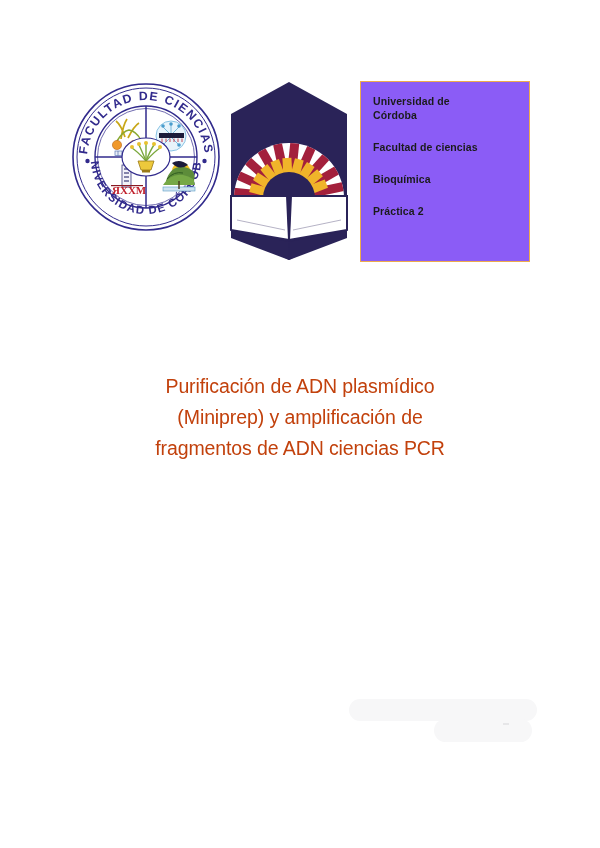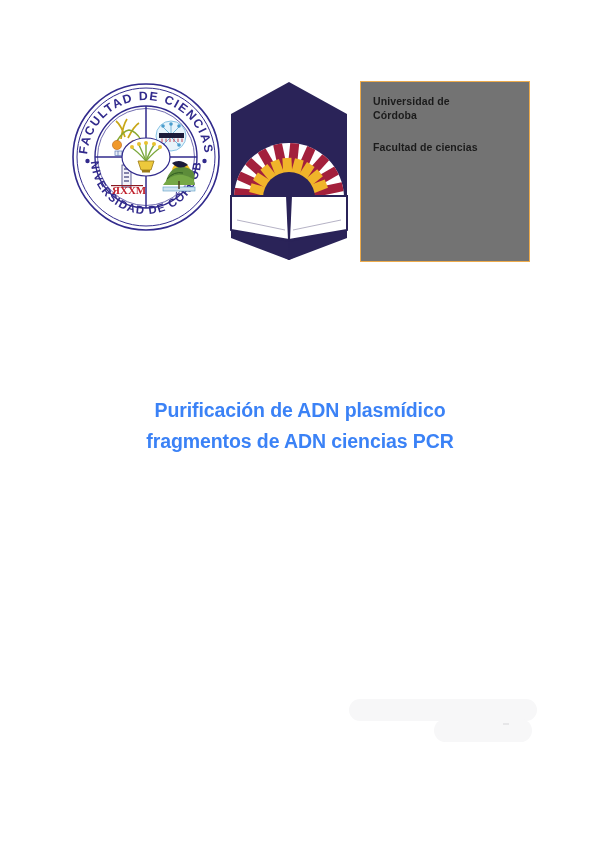--- a/index.html
+++ b/index.html
@@ -53,45 +53,45 @@
   .uco-svg { display: block; width: 124px; height: 182px; }
 
   
   .info-box {
     position: absolute;
     left: 360px;
     top: 81px;
     width: 170px;
     height: 181px;
     border: 1.5px solid #edab4c;
-    background: #737373;
+    background: #8b5cf6;
     box-sizing: border-box;
     padding: 12px 0 0 12px;
   }
   .info-line {
     font-size: 10.5px;
     font-weight: bold;
     color: #1b1b1b;
     line-height: 14px;
     letter-spacing: 0.1px;
     white-space: pre-line;
   }
   .info-line + .info-line { margin-top: 18px; }
   .info-line.first { margin-top: 0; }
 
   
   .doc-title {
     position: absolute;
     left: 70px;
-    top: 382px;
+    top: 358px;
     width: 460px;
     text-align: center;
     font-size: 19.5px;
-    font-weight: bold;
-    color: #3b82f6;
+    font-weight: normal;
+    color: #c2410c;
     line-height: 31px;
     letter-spacing: -0.1px;
   }
   .doc-title .tline { display: block; }
 
   
   .smudge {
     position: absolute;
     background: #f7f7f8;
     border-radius: 14px;
@@ -315,26 +315,29 @@
           <path d="M10 140 L58 150" stroke="#2a2358" stroke-width="1" fill="none" opacity="0.35"></path>
           <path d="M114 140 L66 150" stroke="#2a2358" stroke-width="1" fill="none" opacity="0.35"></path>
         </g>
       </svg>
     </div>
 
     <div class="info-box">
       <div class="info-line first">Universidad de
 Córdoba</div>
       <div class="info-line">Facultad de ciencias</div>
+      <div class="info-line">Bioquímica</div>
+      <div class="info-line">Práctica 2</div>
     </div>
 
   </div>
 
   <h1 class="doc-title">
     <span class="tline">Purificación de ADN plasmídico</span>
+    <span class="tline">(Miniprep) y amplificación de</span>
     <span class="tline">fragmentos de ADN ciencias PCR</span>
   </h1>
 
   <div class="smudge smudge-a"></div>
   <div class="smudge smudge-b"></div>
   <div class="smudge smudge-c"></div>
   <div class="smudge-dot"></div>
 
 </div>
 

